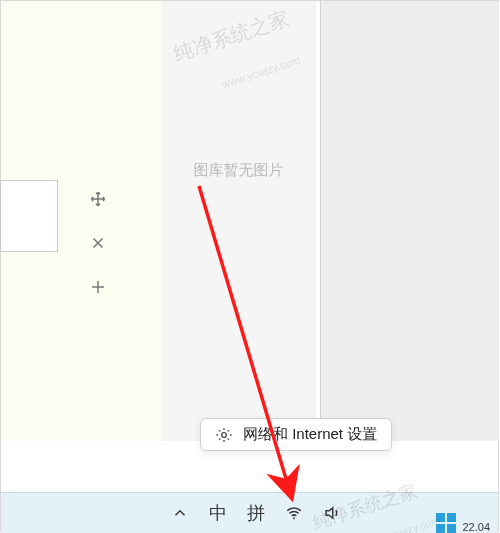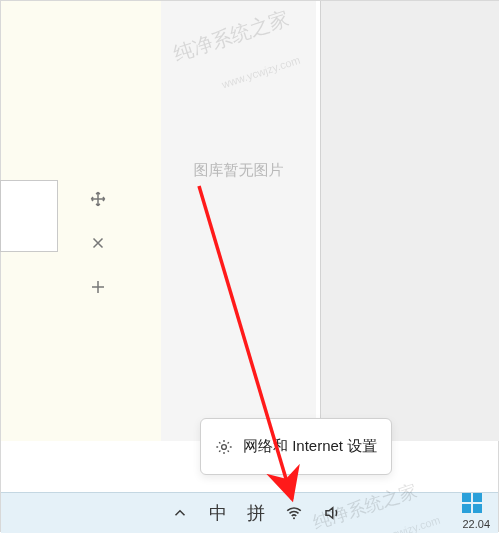--- a/index.html
+++ b/index.html
@@ -109,21 +109,21 @@
   }
 
   
   .net-popup {
     position: absolute;
     left: 200px;
     top: 418px;
     background: #ffffff;
     border: 1px solid #d0d0d0;
     border-radius: 6px;
-    padding: 18px 14px;
+    padding: 6px 14px;
     display: flex;
     align-items: center;
     gap: 10px;
     box-shadow: 0 3px 8px rgba(0,0,0,0.08);
     z-index: 10;
   }
   .net-popup .gear {
     width: 18px; height: 18px;
     display: inline-flex; align-items: center; justify-content: center;
   }
@@ -165,23 +165,22 @@
     height: 40px;
   }
   .tray .item svg { width: 18px; height: 18px; }
 
   .taskbar-right {
     position: absolute;
     right: 8px;
     top: 0;
     height: 40px;
     display: flex;
-    align-items: flex-start;
+    align-items: flex-end;
     gap: 6px;
-    flex-direction: column;
   }
   .win-logo {
     width: 20px; height: 20px;
     display: grid;
     grid-template-columns: 1fr 1fr;
     grid-template-rows: 1fr 1fr;
     gap: 2px;
   }
   .win-logo span { background: #2aa0da; }
   .clock-cut {

